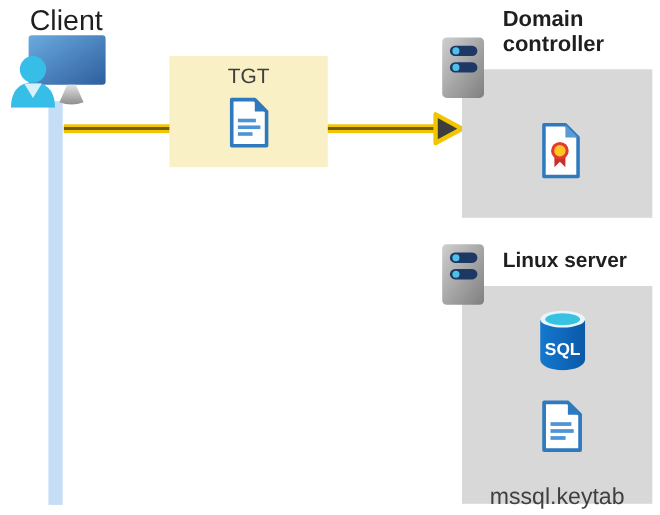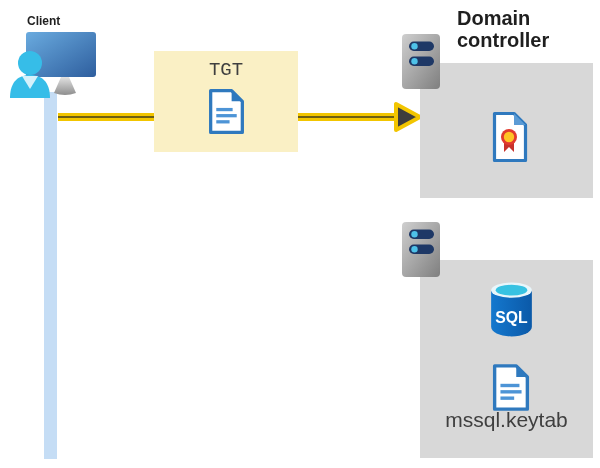--- a/index.html
+++ b/index.html
@@ -16,28 +16,28 @@
 
   
   .arrow-band{position:absolute;left:58px;top:113px;width:339px;height:8px;
     background:linear-gradient(to bottom,
       var(--arrow-yellow,#F2C500) 0px, var(--arrow-yellow,#F2C500) 2.8px,
       var(--arrow-core,#6E5F12) 2.8px, var(--arrow-core,#6E5F12) 5.2px,
       var(--arrow-yellow,#F2C500) 5.2px, var(--arrow-yellow,#F2C500) 8px);}
   .arrow-head{position:absolute;left:392px;top:100px;width:32px;height:34px;}
 
   
-  .client-label{position:absolute;left:27px;top:14px;font-size:12px;font-weight:bold;
+  .client-label{position:absolute;left:27px;top:3px;font-size:26px;font-weight:normal;
     color:var(--heading-text,#1F1F1F);}
   .client-icon{position:absolute;left:8px;top:30px;width:90px;height:68px;}
 
   
   .ticket-box{position:absolute;left:154px;top:51px;width:144px;height:101px;
     background:var(--ticket-box-bg,#FAF0C5);display:flex;justify-content:center;
-    gap:12px;padding-top:6px;font-family:Liberation Mono, monospace;}
+    gap:12px;padding-top:6px;}
   .ticket{width:44px;display:flex;flex-direction:column;align-items:center;}
   .ticket-label{font-size:19px;line-height:26px;color:var(--body-text,#3F3F3F);
     margin-bottom:5px;}
   .doc-icon{width:37px;height:47px;}
 
   
   .panel{position:absolute;background:var(--panel-bg,#D8D8D8);}
   .panel.dc{left:420px;top:63px;width:173px;height:135px;}
   .panel.lx{left:420px;top:260px;width:173px;height:198px;}
 
@@ -46,21 +46,21 @@
   .server-icon.lx{left:401px;top:221px;}
 
   .dc-label{position:absolute;left:457px;top:7px;width:122px;font-size:20px;
     line-height:22px;font-weight:bold;color:var(--heading-text,#1F1F1F);}
   .lx-label{position:absolute;left:457px;top:227px;white-space:nowrap;font-size:19px;
     font-weight:bold;color:var(--heading-text,#1F1F1F);}
 
   .cert-icon{position:absolute;left:492px;top:111px;width:36px;height:52px;}
   .sql-icon{position:absolute;left:489px;top:281px;width:45px;height:56px;}
   .keytab-icon{position:absolute;left:492px;top:363px;width:38px;height:49px;}
-  .file-label{position:absolute;left:420px;top:408px;width:173px;text-align:center;
+  .file-label{position:absolute;left:420px;top:440px;width:173px;text-align:center;
     font-size:21px;color:var(--body-text,#3F3F3F);}
 </style>
 </head>
 <body>
 
 <svg width="0" height="0" style="position:absolute" aria-hidden="true">
   <defs>
     <linearGradient id="monGrad" x1="0" y1="0" x2="1" y2="1">
       <stop offset="0" stop-color="#6AABDF"></stop>
         <stop offset="1" stop-color="#2E5E9E"></stop>
@@ -134,20 +134,21 @@
   </svg>
 
   <div class="panel lx"></div>
   <svg class="server-icon lx" viewBox="0 0 40 57">
     <rect x="1" y="1" width="38" height="55" rx="4" fill="url(#srvGrad)"></rect>
     <rect x="8" y="8.5" width="25" height="9.5" rx="4.75" fill="#1E3866"></rect>
     <circle cx="13.5" cy="13.25" r="3.2" fill="#4EC1E8"></circle>
     <rect x="8" y="23.5" width="25" height="9.5" rx="4.75" fill="#1E3866"></rect>
     <circle cx="13.5" cy="28.25" r="3.2" fill="#4EC1E8"></circle>
   </svg>
+  <div class="lx-label">Linux server</div>
 
   <svg class="sql-icon" viewBox="0 0 44 55">
     <path d="M2,9 V45 C2,50.5 11,54.5 22,54.5 C33,54.5 42,50.5 42,45 V9 Z" fill="url(#sqlBody)"></path>
     <ellipse cx="22" cy="9" rx="20" ry="7.5" fill="#E8F6FB"></ellipse>
     <ellipse cx="22" cy="9" rx="15.5" ry="5.3" fill="#37C2E2"></ellipse>
     <text x="22" y="41" text-anchor="middle" font-size="15.5" font-weight="bold" fill="#fff">SQL</text>
   </svg>
 
   <svg class="keytab-icon" viewBox="0 0 36 46">
     <path d="M2.5,2.5 H23 L33.5,13 V43.5 H2.5 Z" fill="#fff" stroke="var(--doc-blue,#2F79BE)" stroke-width="3.2" stroke-linejoin="round"></path>

